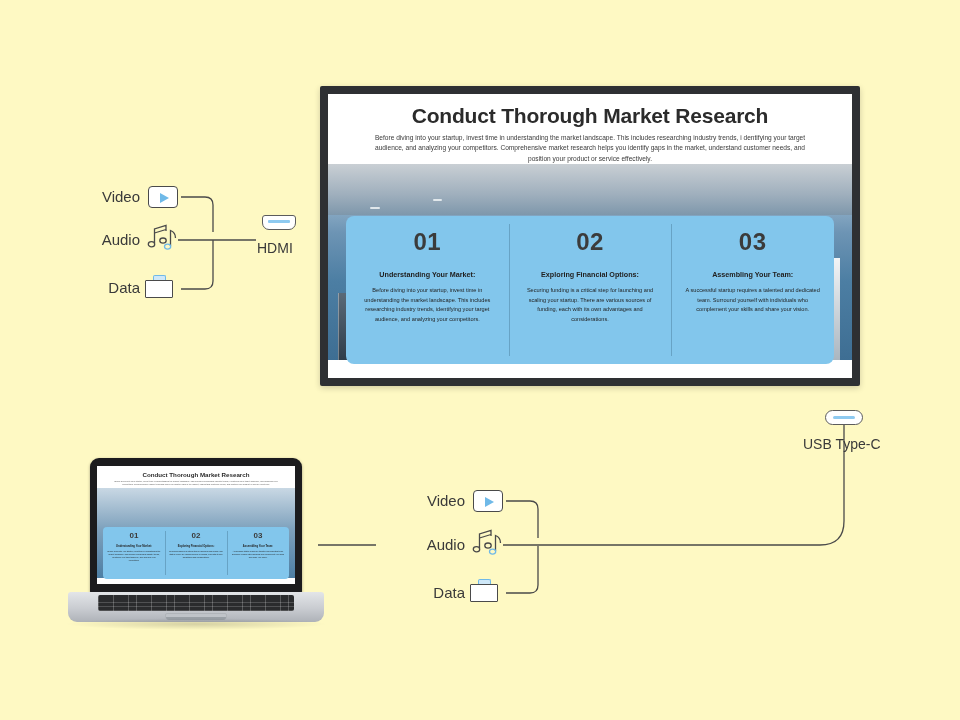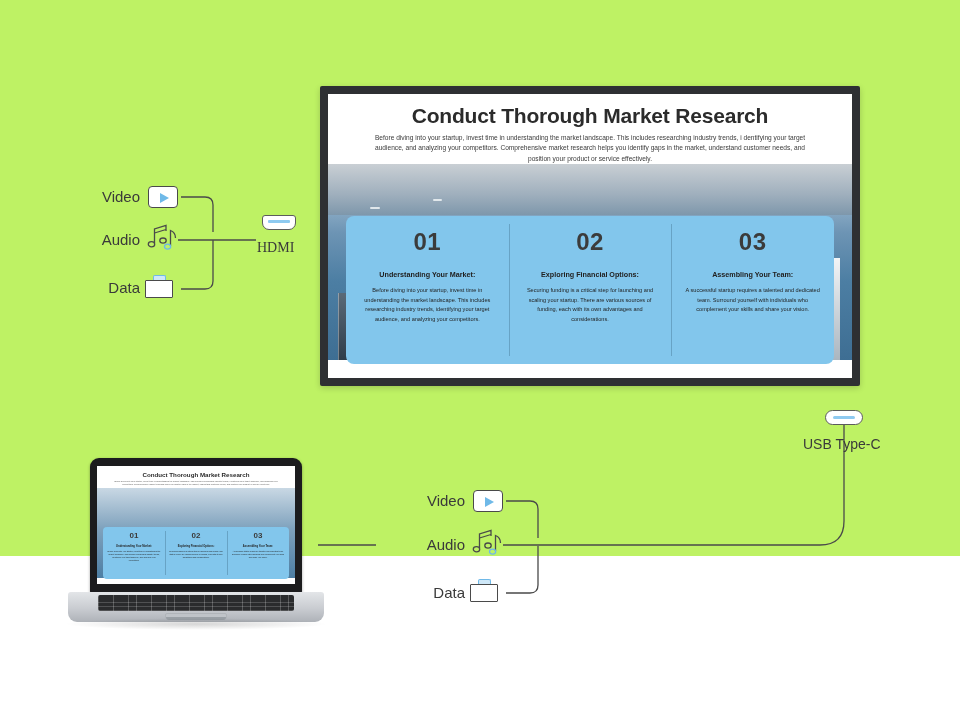--- a/index.html
+++ b/index.html
@@ -3,21 +3,21 @@
 <meta charset="utf-8">
 <style>
   * { box-sizing: border-box; }
   html, body {
     margin: 0; padding: 0;
     width: 960px; height: 720px;
     background: #ffffff;
     font-family: "Liberation Sans", sans-serif;
     overflow: hidden;
   }
-  #stage { position: relative; width: 960px; height: 556px; background: #bef264; }
+  #stage { position: relative; width: 960px; height: 720px; background: #fef9c3; }
 
   
   #tv-frame {
     position: absolute; left: 320px; top: 86px; width: 540px; height: 300px;
     background: #2e3033; border-radius: 2px;
     padding: 8px;
     box-shadow: 0 2px 6px rgba(0,0,0,0.18);
   }
   #tv-screen {
     position: relative; width: 100%; height: 100%;
@@ -332,21 +332,21 @@
         <div class="body"></div>
       </div>
   </div>
 
   <div class="sig-icon" style="left:262px; top:215px;">
     <div class="conn-hdmi">
         <div class="shell"></div>
         <div class="bar"></div>
       </div>
   </div>
-  <div class="conn-name" style="left:257px; top:240px;font-family:Liberation Serif, serif;">HDMI</div>
+  <div class="conn-name" style="left:257px; top:240px;">HDMI</div>
 
   <div class="sig-label" style="left:365px; top:492px; width:100px;">Video</div>
   <div class="sig-icon" style="left:473px; top:490px;">
     <div class="ico-video"></div>
   </div>
 
   <div class="sig-label" style="left:365px; top:536px; width:100px;">Audio</div>
   <div class="sig-icon" style="left:471px; top:527px;">
     <svg class="ico-audio" viewBox="0 0 34 30">
       <g fill="none" stroke="#4a4a4a" stroke-width="1.3">

